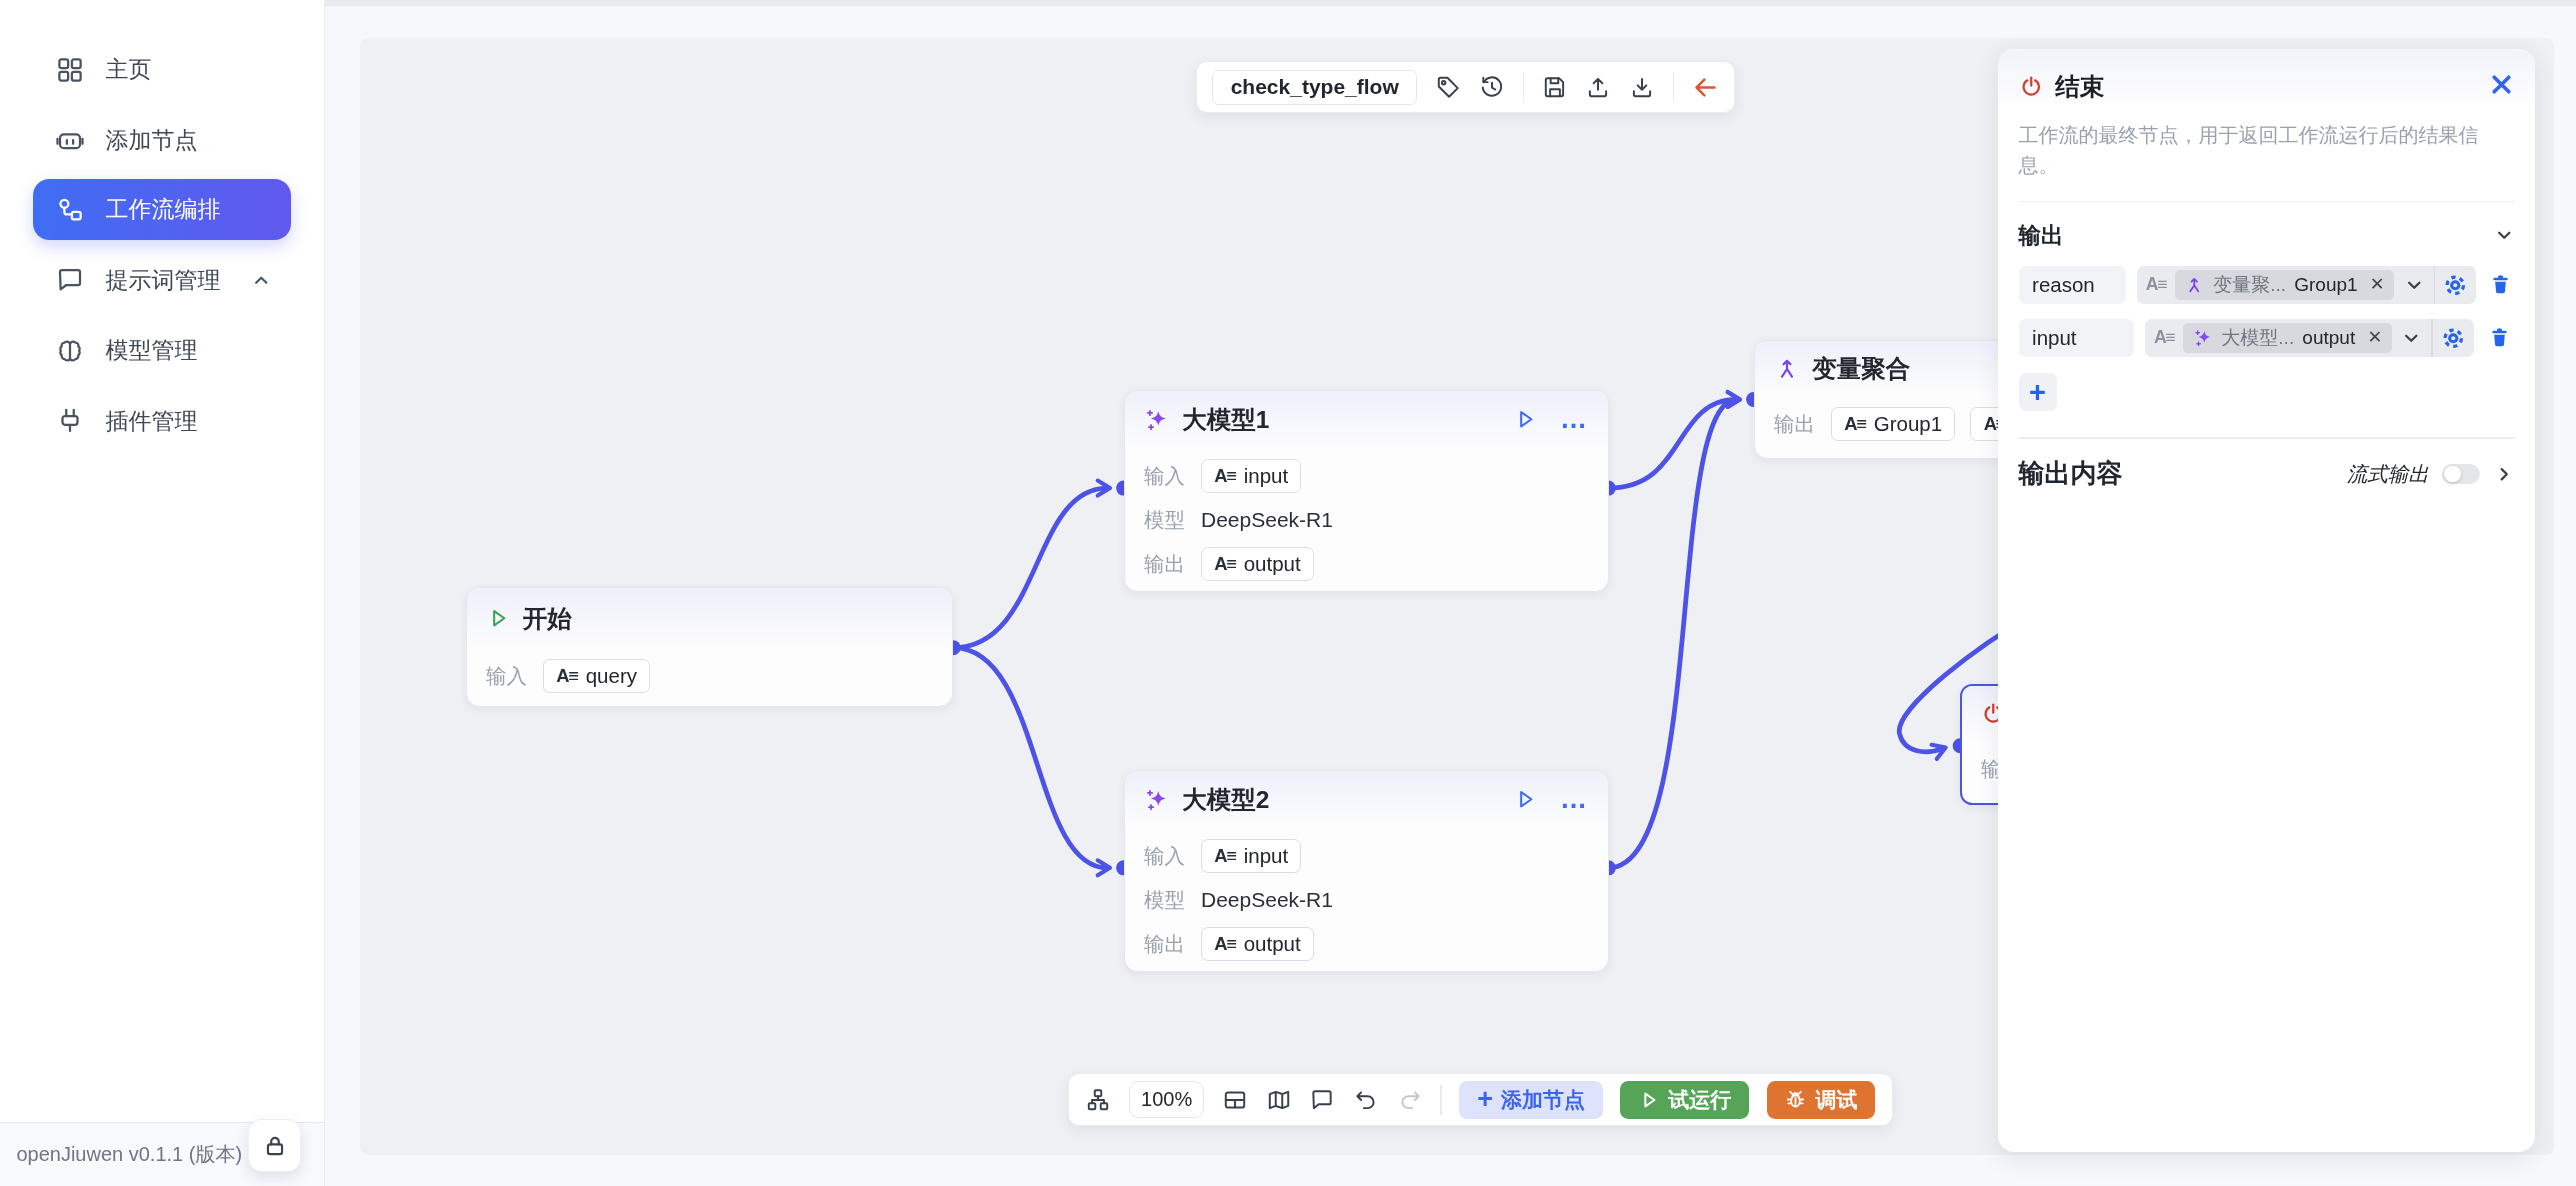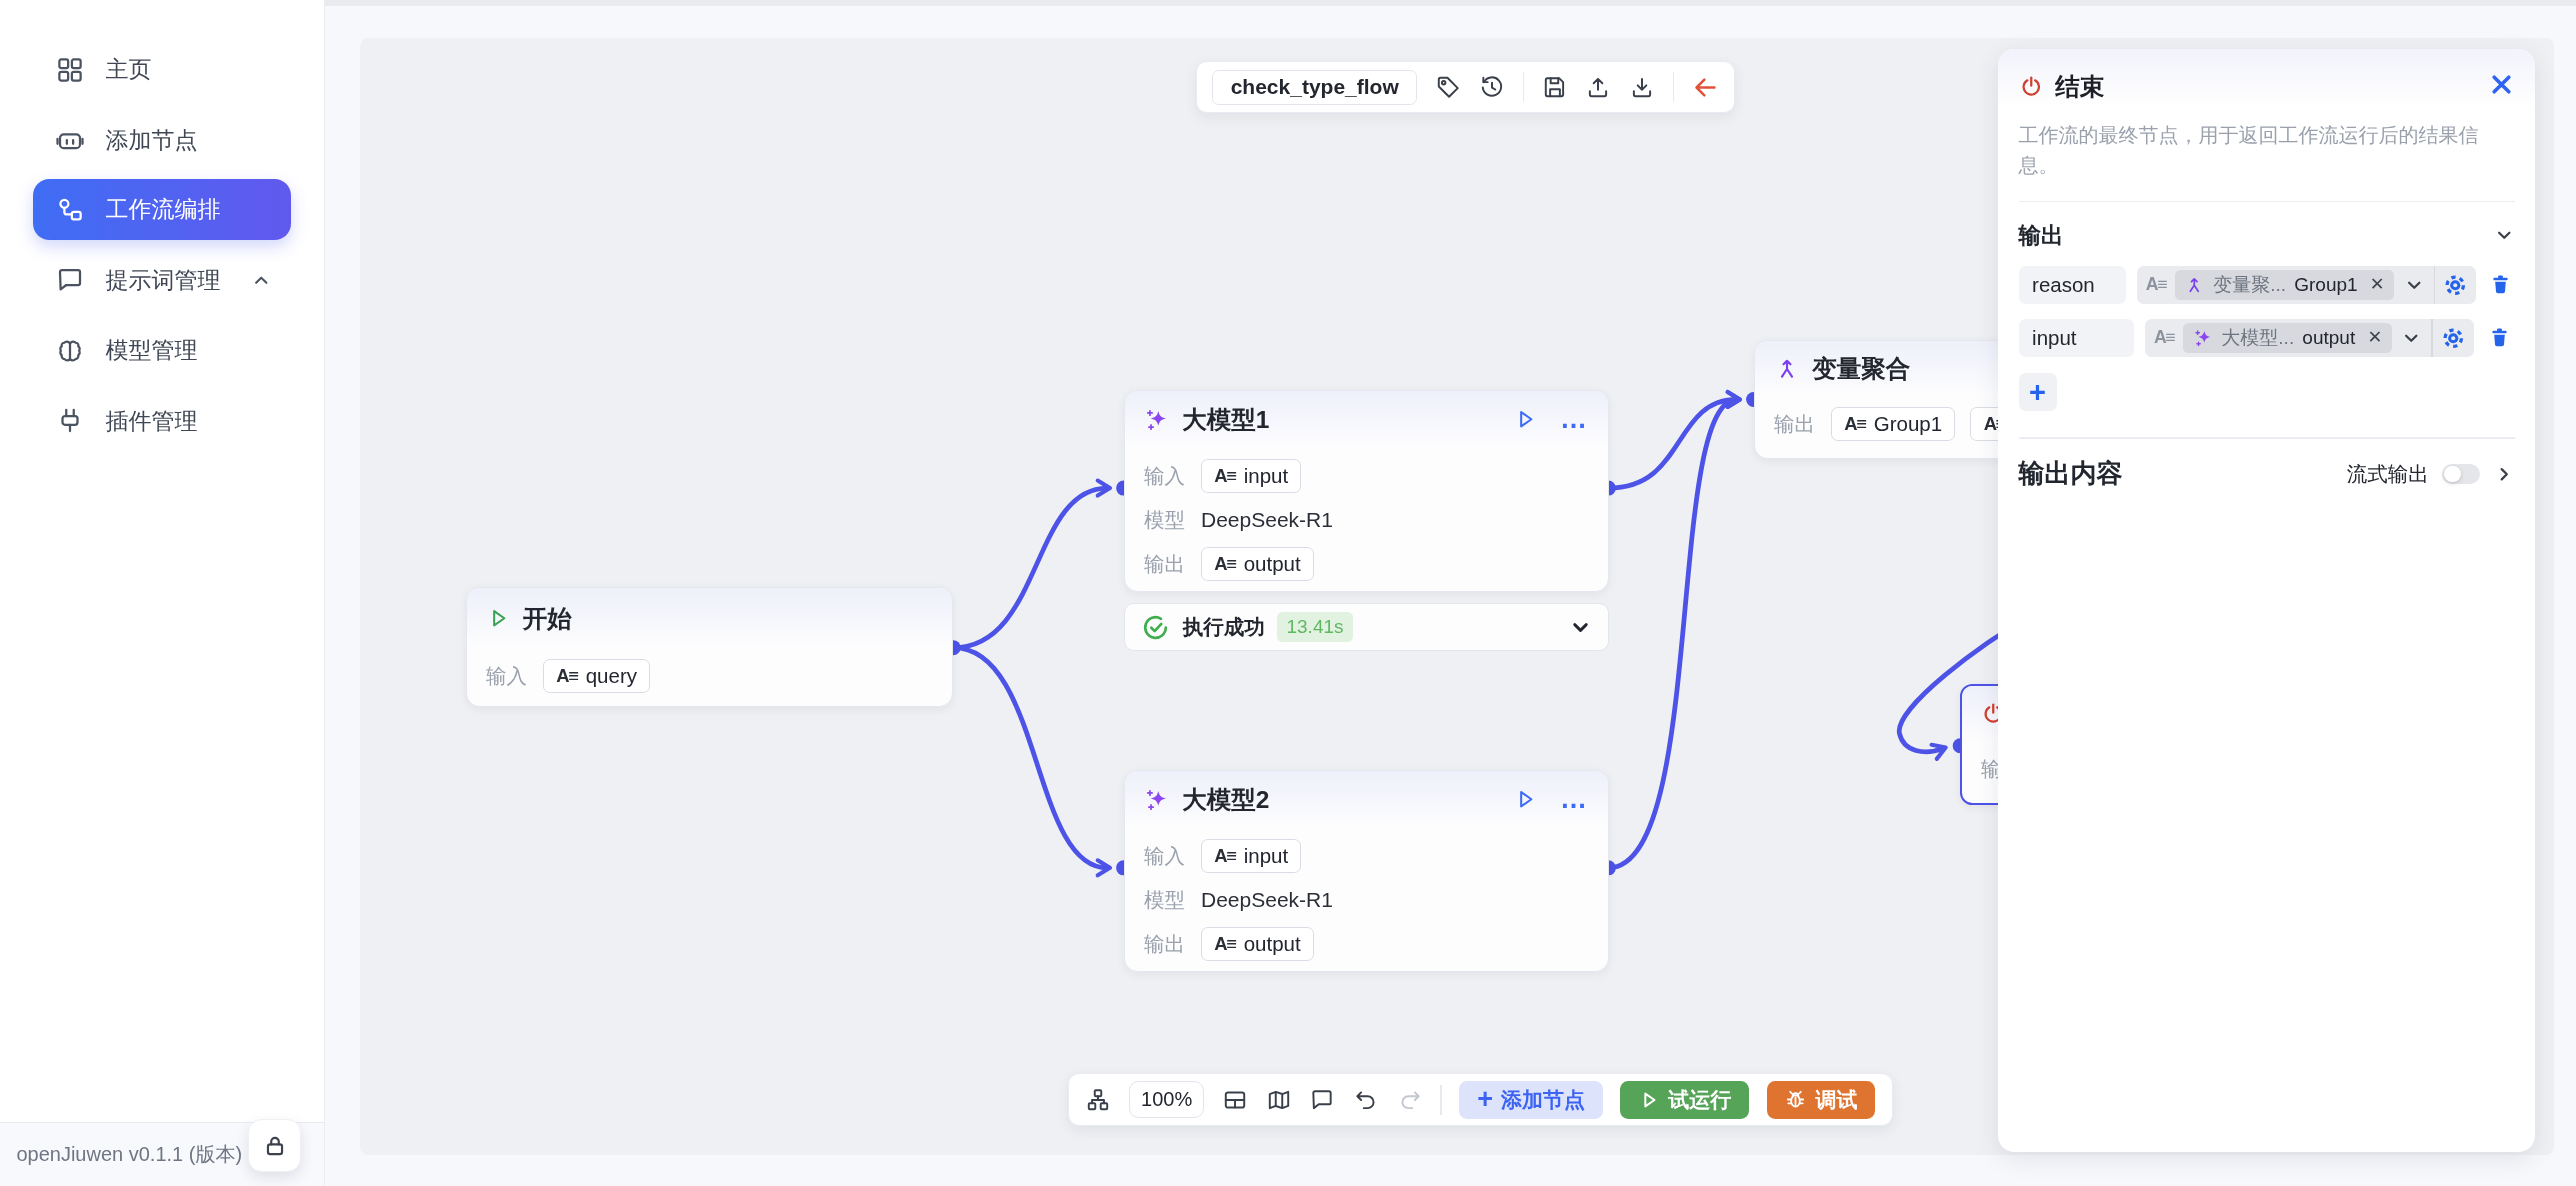--- a/index.html
+++ b/index.html
@@ -130,21 +130,21 @@
   .sel-chev { margin:0 9.5px; }
   .sel-div { width:1.4px; height:38px; background:#d8dade; }
   .gear-btn { width:41px; height:38px; background:none; border:none; display:flex; align-items:center; justify-content:center; cursor:pointer; }
   .trash-btn { width:34px; background:none; border:none; display:flex; align-items:center; justify-content:center; cursor:pointer; }
   .plus-btn { margin:1.4px 0 5.5px 20.5px; width:38px; height:38px; background:#f0f1f4; border:none; border-radius:6.8px;
     color:#2563eb; font-size:29px; font-weight:600; cursor:pointer; line-height:1;
     font-family:"Liberation Sans","DejaVu Sans",sans-serif; }
   .oc-row { display:flex; align-items:center; padding:17.7px 20.5px; }
   .oc-label { font-size:26px; font-weight:600; color:#22262e; }
   .oc-right { margin-left:auto; display:flex; align-items:center; gap:13.6px; }
-  .stream-label { font-size:20.5px; color:#23262e; }
+  .stream-label { font-size:20.5px; color:#23262e;font-style:italic; }
   .toggle { width:38px; height:20.5px; border-radius:10.2px; background:#e4e6ea; position:relative; cursor:pointer; }
   .toggle .knob { position:absolute; left:2px; top:2px; width:16.4px; height:16.4px; border-radius:50%;
     background:#ffffff; box-shadow:0 1.4px 4.1px rgba(0,0,0,.18); }
 </style>
 </head>
 <body>
 
 <div id="app">
 
   <aside class="sidebar">
@@ -324,31 +324,20 @@
           <div class="nrow">
             <span class="nlabel">输出</span>
             <span class="chip">
               <i class="tic">A≡</i>
               <span>output</span>
             </span>
           </div>
         </div>
       </div>
 
-      <div class="status-card">
-        <svg class="ck" viewBox="0 0 24 24">
-          <path d="M20.5 12a8.5 8.5 0 1 1-4-7.2"></path>
-            <path d="M8.5 12.2l2.8 2.8 5.5-6"></path>
-        </svg>
-        <span class="status-text">执行成功</span>
-        <span class="status-badge">13.41s</span>
-        <svg class="chev" viewBox="0 0 24 24">
-            <path d="M6 9l6 6 6-6"></path>
-          </svg>
-      </div>
 
       <div class="node llm2">
         <div class="node-head">
           <svg class="icon-sparkle" viewBox="0 0 24 24" width="26" height="26">
             <path d="M13.2 3.6c.9 4.3 2.6 6 7 6.9-4.4.9-6.1 2.6-7 6.9-.9-4.3-2.6-6-7-6.9 4.4-.9 6.1-2.6 7-6.9z"></path>
             <path class="spark" d="M5.5 3.5v4 M3.5 5.5h4 M6.5 16.5v4 M4.5 18.5h4"></path>
           </svg>
           <span class="node-title">大模型2</span>
           <span class="head-actions">
             <svg class="icon-play-blue" viewBox="0 0 24 24">

